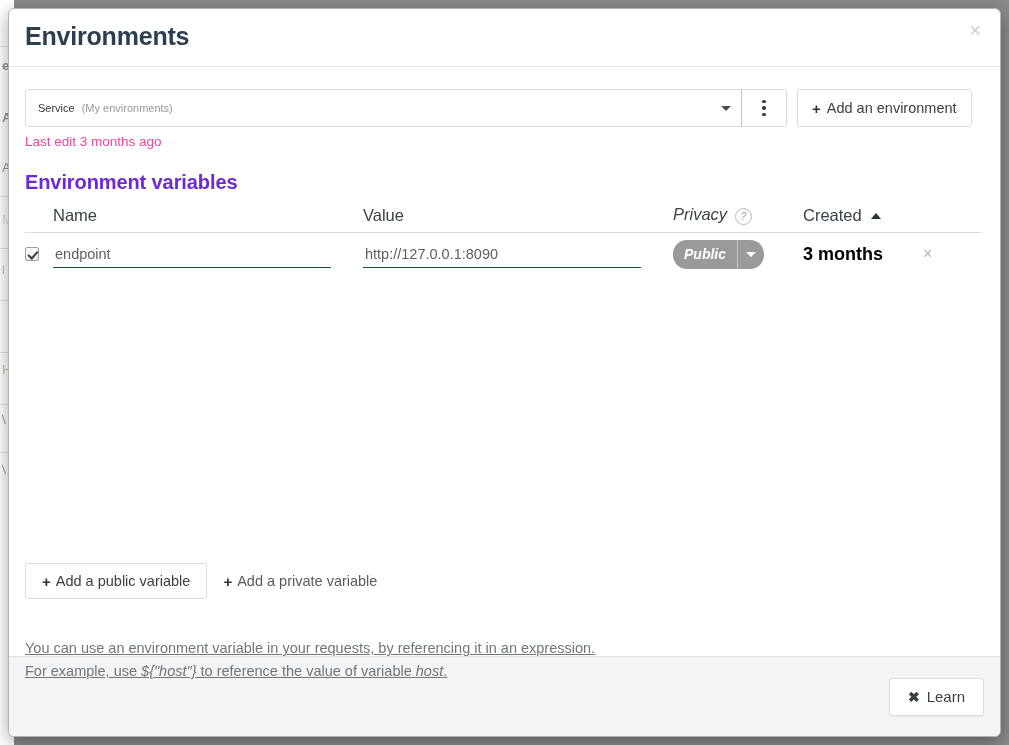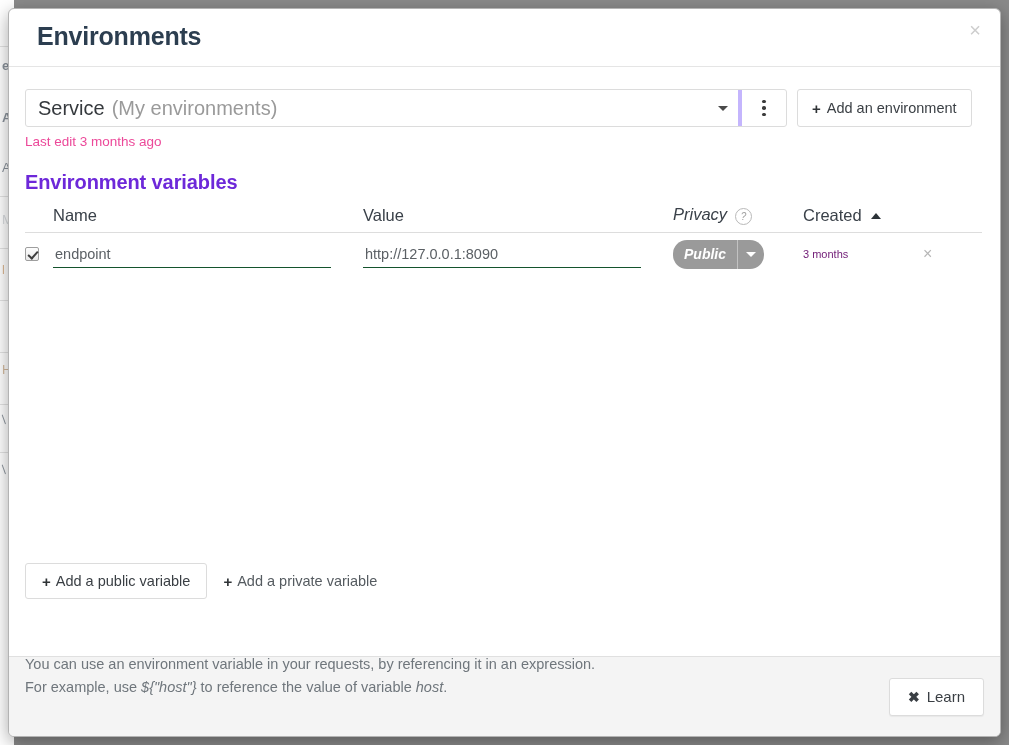--- a/index.html
+++ b/index.html
@@ -53,21 +53,21 @@
   
   .modal-header {
     position: relative;
     height: 58px;
     min-height: 58px;
     border-bottom: 1px solid #e5e5e5;
     box-sizing: border-box;
   }
   .modal-title {
     position: absolute;
-    left: 28px;
+    left: 16px;
     top: 13px;
     font-size: 25px;
     font-weight: bold;
     color: #2c3e50;
     letter-spacing: -0.2px;
   }
   .header-close {
     position: absolute;
     right: 14px;
     top: 11px;
@@ -102,24 +102,24 @@
     border-radius: 3px;
     box-sizing: border-box;
     background: #fff;
   }
   .env-select {
     position: relative;
     flex: 1;
     display: flex;
     align-items: center;
     padding: 0 12px;
-    font-size: 20px;
+    font-size: 11px;
     color: #3a3f44;
     cursor: pointer;
-    border-right: 4px solid #c4b5fd;
+    border-right: 1px solid #c4b5fd;
   }
   .env-select .env-name { color: #35393d; }
   .env-select .env-scope { color: #9a9a9a; margin-left: 7px; }
   .env-caret {
     position: absolute;
     right: 10px;
     top: 50%;
     margin-top: -2px;
     width: 0; height: 0;
     border-left: 5px solid transparent;
@@ -286,22 +286,23 @@
   }
   .privacy-btn .pv-caret i {
     width: 0; height: 0;
     border-left: 5px solid transparent;
     border-right: 5px solid transparent;
     border-top: 5px solid #ffffff;
     display: block;
   }
 
   .created-cell {
-    font-size: 11px;
-    color: #701a75;
+    font-size: 18px;
+    color: #000000;
+    font-weight: bold;
   }
   .row-delete {
     font-size: 16px;
     color: #b6b6b6;
     cursor: pointer;
     line-height: 1;
   }
 
   
   .add-var-area {
@@ -323,24 +324,25 @@
     align-items: center;
     font-size: 14.5px;
     color: #555b60;
     cursor: pointer;
   }
 
   
   .help-text {
     position: absolute;
     left: 16px;
-    top: 586px;
+    top: 570px;
     font-size: 14.5px;
     color: #6f767c;
     line-height: 23px;
+    text-decoration: underline;
   }
   .help-text i { font-style: italic; }
   .help-link { color: #3a87c8; cursor: pointer; }
   .wand-icon {
     display: inline-block;
     vertical-align: -3px;
     margin: 0 5px;
   }
 
   

